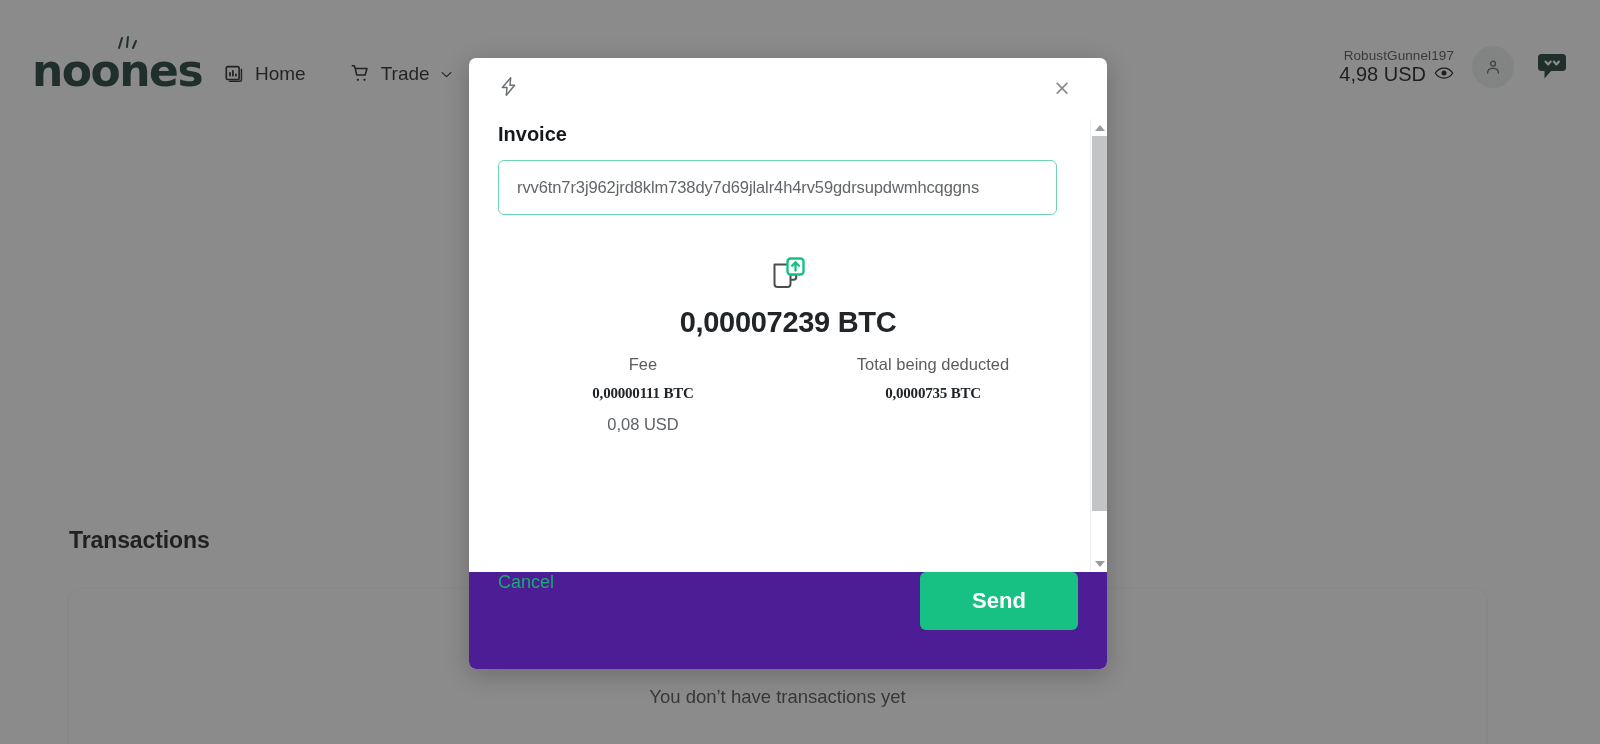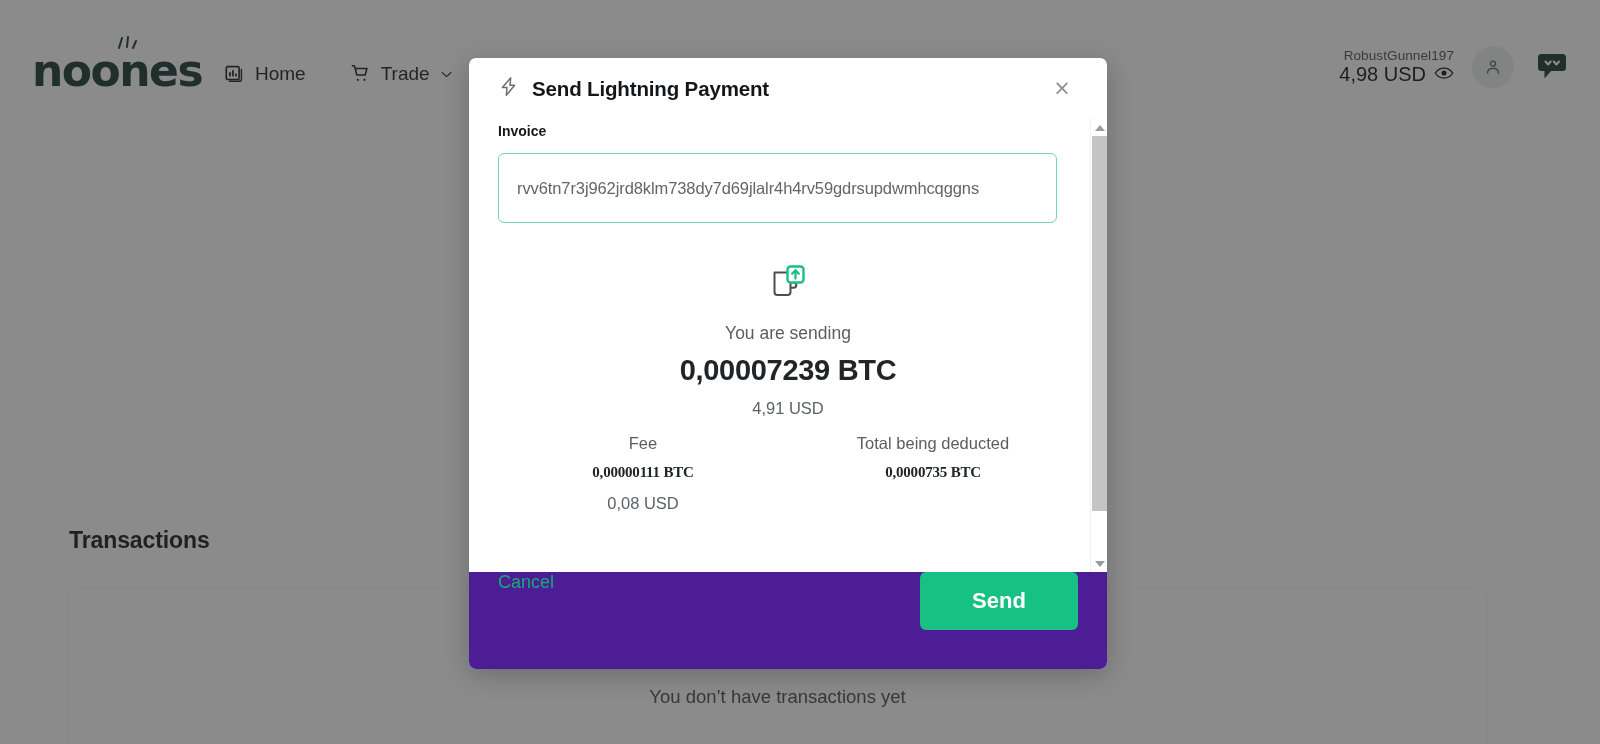--- a/index.html
+++ b/index.html
@@ -217,30 +217,30 @@
     display: flex;
     min-height: 0;
   }
   .modal-body {
     flex: 1 1 auto;
     padding: 0 29px;
     overflow: hidden;
   }
 
   .field-label {
-    font-size: 14px;
+    font-size: 20px;
     font-weight: 700;
     color: #16191c;
     margin-top: 4px;
     margin-bottom: 14px;
   }
 
   .invoice-input {
     width: 559px;
-    height: 70px;
+    height: 55px;
     border: 1.6px solid #6fd7ae;
     border-radius: 6px;
     background: #ffffff;
     padding: 0 18px;
     font-size: 16.5px;
     color: #626669;
     font-family: "Liberation Sans", sans-serif;
     outline: none;
     letter-spacing: -.1px;
   }
@@ -476,44 +476,41 @@
 
   <div class="modal">
 
     <div class="modal-head">
       <div class="modal-title-wrap">
         <span>
           <svg width="21" height="23" viewBox="0 0 24 24" fill="none">
             <path d="M14.5 2L5 13.2h5.3L9.5 22 19 10.6h-5.3z" stroke="#6c7073" stroke-width="1.7" stroke-linejoin="round"></path>
           </svg>
         </span>
-        <span class="modal-title">Send Lightning Payment</span>
       </div>
       <div class="modal-close">×</div>
     </div>
 
     <div class="modal-body-wrap">
       <div class="modal-body">
 
         <div class="field-label">Invoice</div>
 
         <input class="invoice-input" type="text" value="rvv6tn7r3j962jrd8klm738dy7d69jlalr4h4rv59gdrsupdwmhcqggns" style="">
 
         <div class="send-icon-wrap">
           <svg width="44" height="44" viewBox="0 0 44 44" fill="none">
             <path d="M8.5 12.5h16v19.5a3 3 0 0 1-3 3H11.5a3 3 0 0 1-3-3z" stroke="#4a4e51" stroke-width="2" stroke-linejoin="round"></path>
             <path d="M24.5 22.5h3.2a2.6 2.6 0 0 1 0 5.2h-3.2" stroke="#4a4e51" stroke-width="2" stroke-linejoin="round"></path>
             <rect x="21.5" y="6.5" width="16" height="16" rx="3" fill="#ffffff" stroke="#17c083" stroke-width="2.4"></rect>
             <path d="M29.5 18.6V10.6M29.5 10.2l-3.4 3.5M29.5 10.2l3.4 3.5" stroke="#17c083" stroke-width="2.3" stroke-linecap="round" stroke-linejoin="round"></path>
           </svg>
         </div>
 
-        <div class="sending-label">You are sending</div>
         <div class="sending-btc">0,00007239 BTC</div>
-        <div class="sending-usd">4,91 USD</div>
 
         <div class="totals">
           <div class="total-col">
             <div class="total-label">Fee</div>
             <div class="total-btc">0,00000111 BTC</div>
             <div class="total-usd">0,08 USD</div>
           </div>
           <div class="total-col">
             <div class="total-label">Total being deducted</div>
             <div class="total-btc">0,0000735 BTC</div>

